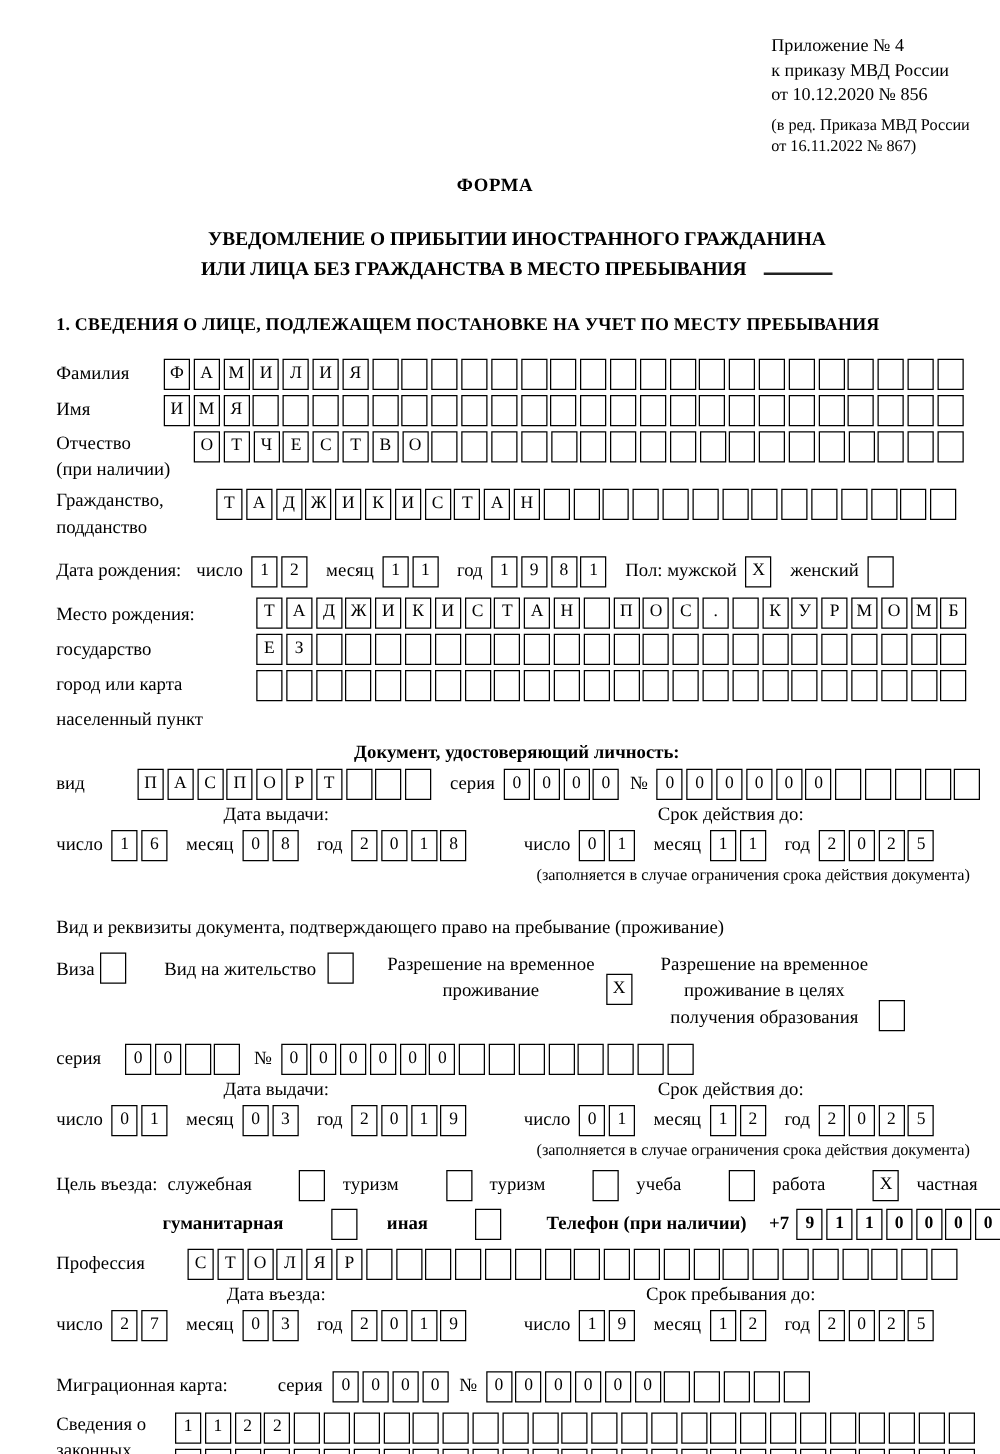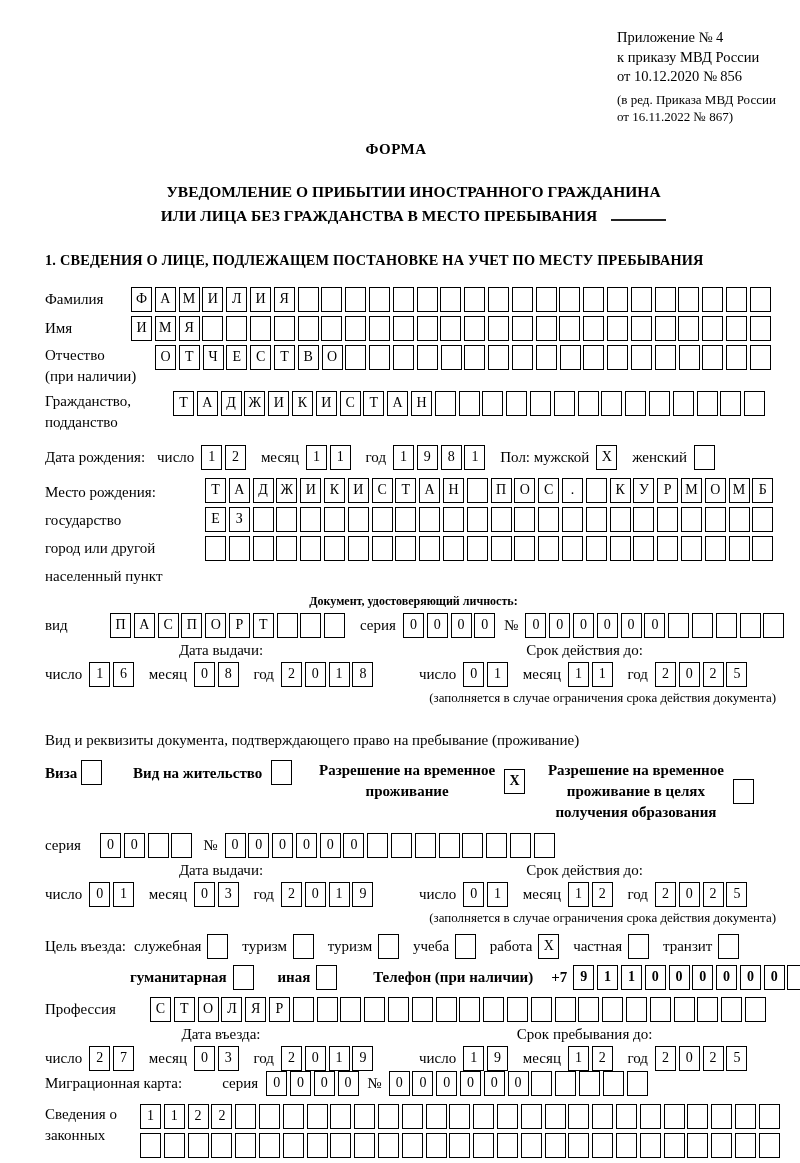--- a/index.html
+++ b/index.html
@@ -38,37 +38,37 @@
   .w-surname{width:86px}
   .w-name{width:86px}
   .w-patr{width:110px}
   .w-cit{width:128px}
   .w-place{width:160px}
   .w-vid{width:65px}
   .w-prof{width:105px}
   .sp{margin:0 7px 0 12px;}
   .sp0{margin:0 7px 0 0;}
   .brow{margin-bottom:4px;}
-  .center-b{text-align:center;font-weight:bold;font-size:12px;margin:4px 0 4px;}
+  .center-b{text-align:center;font-weight:bold;font-size:15px;margin:4px 0 4px;}
 
   .dual{display:flex;margin-top:4px;}
   .dgl{width:352px;flex-shrink:0;}
   .dgr{margin-left:22px;}
   .caption{text-align:center;margin-bottom:3px;}
   .seg{display:flex;align-items:flex-start;}
   .note{font-size:13px;text-align:right;margin:3px 6px 8px 0;}
 
   .intro{line-height:1.55;margin-top:23px;}
   .cbrow{display:flex;align-items:flex-start;margin:8px 0 10px;}
-  .cbitem{display:flex;align-items:center;font-weight:bold;}
+  .cbitem{display:flex;align-items:flex-end;}
   .cblabel{line-height:22px;margin-right:9px;}
   .cbcenter{text-align:center;}
 
   .flexline{display:flex;align-items:flex-start;}
-  .pair{display:flex;align-items:flex-start;margin-right:11px;}
+  .pair{display:flex;align-items:flex-start;margin-right:11px;gap:32px;}
   .pair .lbl{margin-right:6px;}
   .indent{margin-left:85px;font-weight:bold;}
 
   .rep{display:flex;margin-top:8px;}
   .replbl{width:95px;flex-shrink:0;line-height:21.5px;}
 </style>
 </head>
 <body>
 
 <div class="page">
@@ -127,21 +127,21 @@
     <span class="lbl sp">Пол: мужской</span>
     <span class="boxes"><span class="box">X</span></span>
     <span class="lbl sp">женский</span>
     <span class="boxes"><span class="box"></span></span>
   </div>
 
   <div class="row" style="margin-top:8px;">
     <span class="lbl w-place">
       <span class="ml2" style="line-height:28px">Место рождения:</span>
       <span class="ml2" style="line-height:28px">государство</span>
-      <span class="ml2" style="line-height:28px">город или другой</span>
+      <span class="ml2" style="line-height:28px">город или карта</span>
       <span class="ml2" style="line-height:28px">населенный пункт</span>
     </span>
     <span>
       <span class="boxes brow" style="display:block"><span class="box">Т</span><span class="box">А</span><span class="box">Д</span><span class="box">Ж</span><span class="box">И</span><span class="box">К</span><span class="box">И</span><span class="box">С</span><span class="box">Т</span><span class="box">А</span><span class="box">Н</span><span class="box"></span><span class="box">П</span><span class="box">О</span><span class="box">С</span><span class="box">.</span><span class="box"></span><span class="box">К</span><span class="box">У</span><span class="box">Р</span><span class="box">М</span><span class="box">О</span><span class="box">М</span><span class="box">Б</span></span>
       <span class="boxes brow" style="display:block"><span class="box">Е</span><span class="box">З</span><span class="box"></span><span class="box"></span><span class="box"></span><span class="box"></span><span class="box"></span><span class="box"></span><span class="box"></span><span class="box"></span><span class="box"></span><span class="box"></span><span class="box"></span><span class="box"></span><span class="box"></span><span class="box"></span><span class="box"></span><span class="box"></span><span class="box"></span><span class="box"></span><span class="box"></span><span class="box"></span><span class="box"></span><span class="box"></span></span>
       <span class="boxes brow" style="display:block"><span class="box"></span><span class="box"></span><span class="box"></span><span class="box"></span><span class="box"></span><span class="box"></span><span class="box"></span><span class="box"></span><span class="box"></span><span class="box"></span><span class="box"></span><span class="box"></span><span class="box"></span><span class="box"></span><span class="box"></span><span class="box"></span><span class="box"></span><span class="box"></span><span class="box"></span><span class="box"></span><span class="box"></span><span class="box"></span><span class="box"></span><span class="box"></span></span>
     </span>
   </div>
 
   <div class="center-b">Документ, удостоверяющий личность:</div>
@@ -311,21 +311,21 @@
         <span class="lbl sp0">число</span>
         <span class="boxes"><span class="box">1</span><span class="box">9</span></span>
         <span class="lbl sp">месяц</span>
         <span class="boxes"><span class="box">1</span><span class="box">2</span></span>
         <span class="lbl sp">год</span>
         <span class="boxes"><span class="box">2</span><span class="box">0</span><span class="box">2</span><span class="box">5</span></span>
       </div>
     </div>
   </div>
 
-  <div class="row" style="margin-top:0;">
+  <div class="row" style="margin-top:24px;">
     <span class="lbl">Миграционная карта:</span>
     <span class="lbl" style="margin-left:40px;margin-right:8px">серия</span>
     <span class="boxes"><span class="box">0</span><span class="box">0</span><span class="box">0</span><span class="box">0</span></span>
     <span class="lbl sp0" style="margin-left:6px">№</span>
     <span class="boxes"><span class="box">0</span><span class="box">0</span><span class="box">0</span><span class="box">0</span><span class="box">0</span><span class="box">0</span><span class="box"></span><span class="box"></span><span class="box"></span><span class="box"></span><span class="box"></span></span>
   </div>
 
   <div class="rep">
     <span class="replbl">
       <span class="ml2">Сведения о</span>

